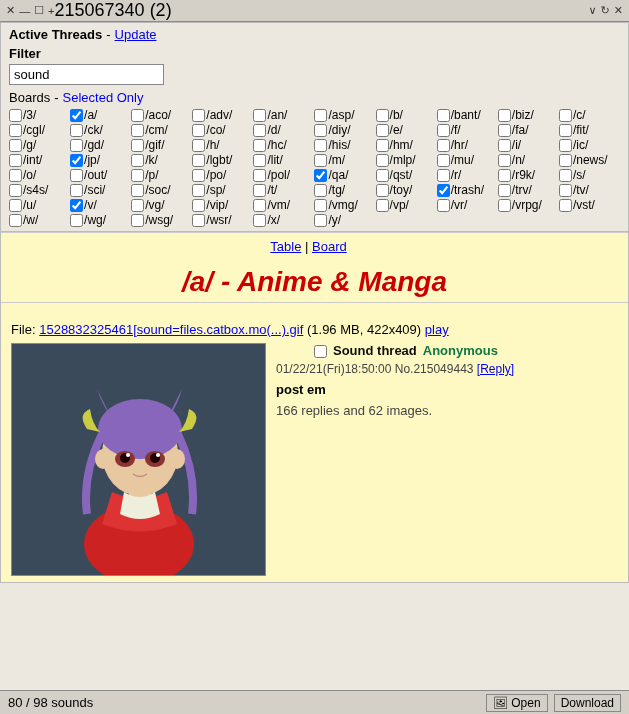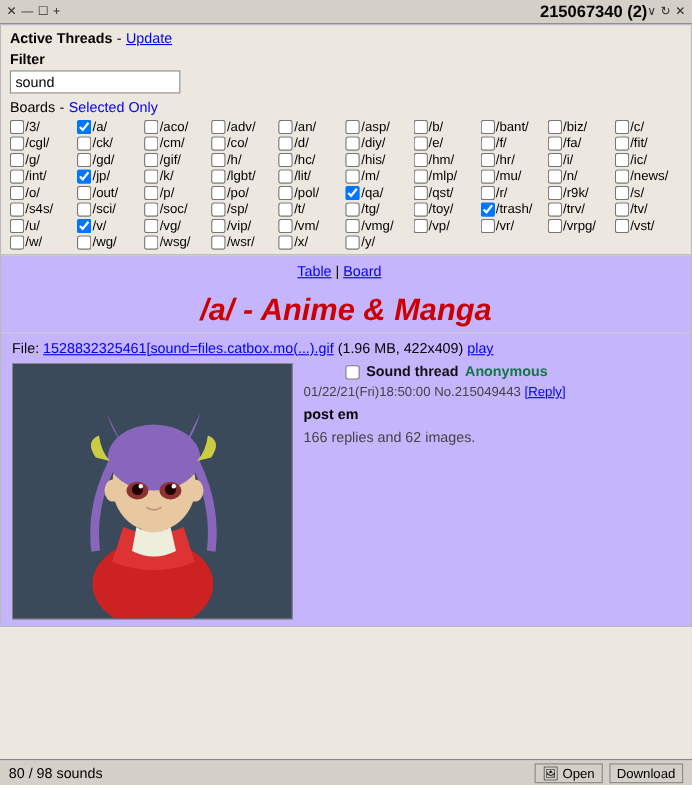--- a/index.html
+++ b/index.html
@@ -21,37 +21,37 @@
       padding: 2px 6px;
       height: 22px;
     }
     #titlebar .title-left {
       display: flex;
       align-items: center;
       gap: 4px;
     }
     #titlebar .title-center {
       flex: 1;
-      text-align: right;
-      font-size: 15px;
-      font-weight: bold;
+      text-align: left;
+      font-size: 18px;
+      font-weight: normal;
     }
     #titlebar .title-right {
       display: flex;
       align-items: center;
       gap: 4px;
     }
     .tb-icon {
       font-size: 11px;
       color: #333;
       cursor: pointer;
     }
     
     #main {
-      background: #c4b5fd;
+      background: #fef9c3;
       border: 1px solid #bbb;
       margin: 0;
     }
     #top-section {
       background: #ece8df;
       padding: 4px 8px 4px 8px;
       border-bottom: 1px solid #bbb;
     }
     .active-threads-row {
       display: flex;
@@ -140,20 +140,21 @@
     }
     .board-title {
       font-size: 28px;
       font-weight: bold;
       color: #cc0000;
       font-style: italic;
     }
     
     .post-section {
       padding: 6px 10px;
+      margin-top: 13px;
     }
     .file-info {
       font-size: 13px;
       margin-bottom: 6px;
     }
     .file-info a {
       color: #00e;
       text-decoration: underline;
       cursor: pointer;
     }

